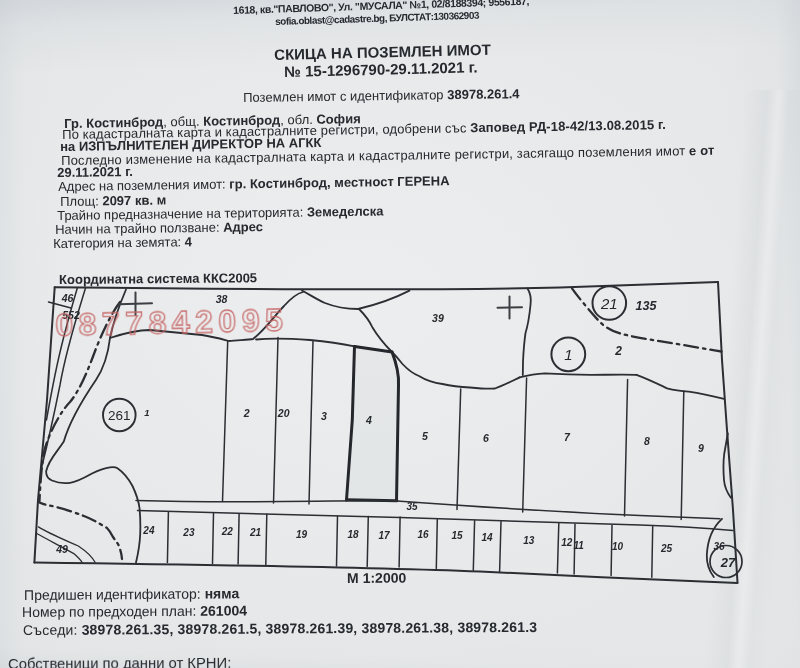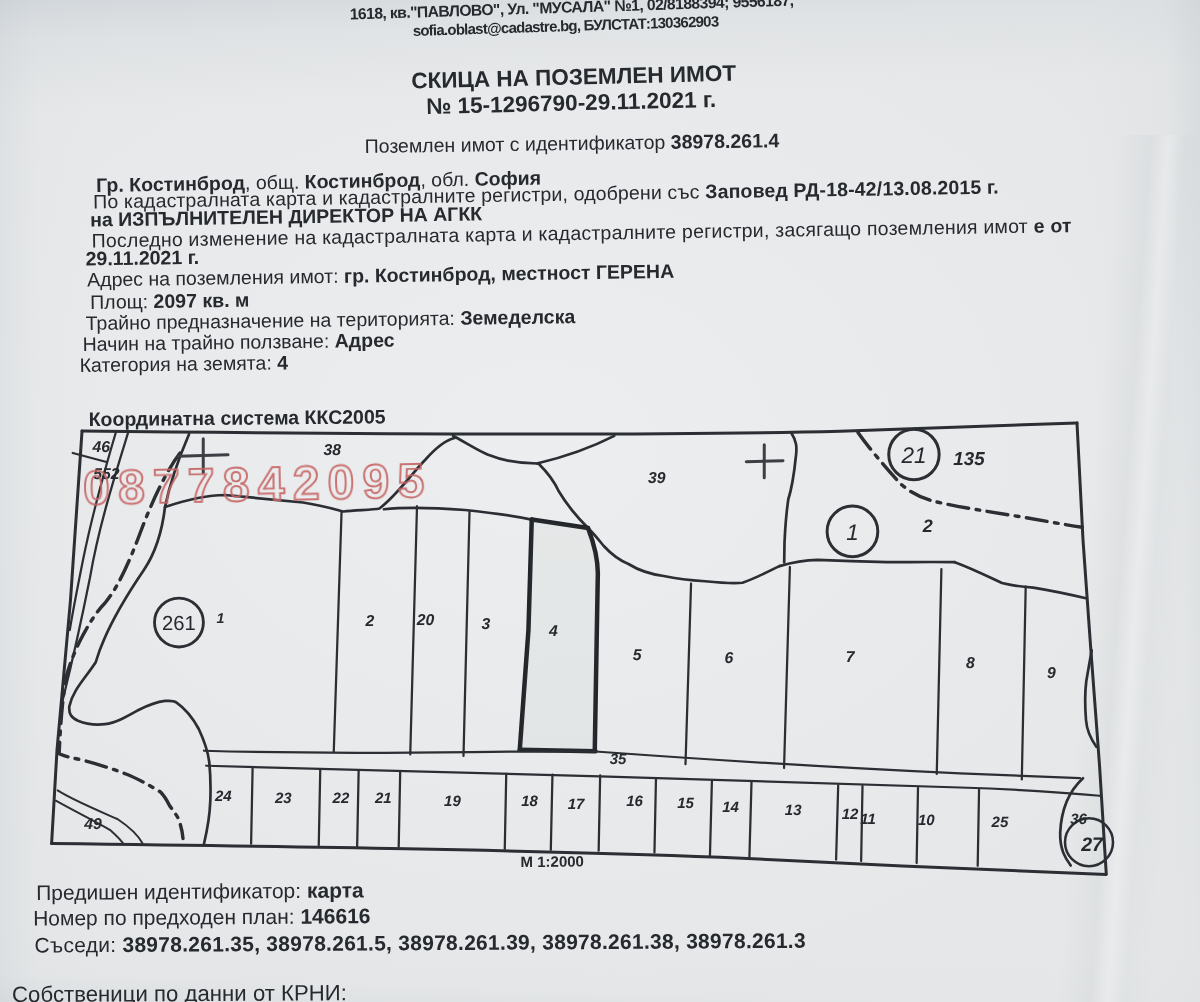--- a/index.html
+++ b/index.html
@@ -177,19 +177,19 @@
     </g>
     <g fill="#26292e" font-family="Liberation Sans,sans-serif" font-weight="normal" font-size="13.5px" text-anchor="middle">
       <text x="119.3" y="419.7">261</text>
       <text x="609.3" y="308.5" font-size="15" font-style="italic">21</text>
       <text x="568.3" y="360" font-size="15" font-style="italic">1</text>
     </g>
   </svg>
 
   <div id="wm">0877842095</div>
 
-  <div class="t b" style="left:347px;top:569.5px;font-size:10px;transform:rotate(-0.4deg);transform-origin:left top;">М 1:2000</div>
+  <div class="t b" style="left:347px;top:569.5px;font-size:14px;transform:rotate(-0.4deg);transform-origin:left top;">М 1:2000</div>
 
-  <div class="t" style="left:24px;top:587px;font-size:14px;transform:rotate(-0.45deg);transform-origin:left top;">Предишен идентификатор: <b>карта</b></div>
-  <div class="t" style="left:22px;top:604px;font-size:14px;transform:rotate(-0.4deg);transform-origin:left top;">Номер по предходен план: <b>146616</b></div>
+  <div class="t" style="left:24px;top:587px;font-size:14px;transform:rotate(-0.45deg);transform-origin:left top;">Предишен идентификатор: <b>няма</b></div>
+  <div class="t" style="left:22px;top:604px;font-size:14px;transform:rotate(-0.4deg);transform-origin:left top;">Номер по предходен план: <b>261004</b></div>
   <div class="t" style="left:23px;top:622px;font-size:14px;letter-spacing:0.18px;transform:rotate(-0.35deg);transform-origin:left top;">Съседи: <b>38978.261.35, 38978.261.5, 38978.261.39, 38978.261.38, 38978.261.3</b></div>
   <div class="t" style="left:8px;top:656px;font-size:14.8px;transform:rotate(-0.3deg);transform-origin:left top;">Собственици по данни от КРНИ:</div>
 </div>
 
 </body></html>

